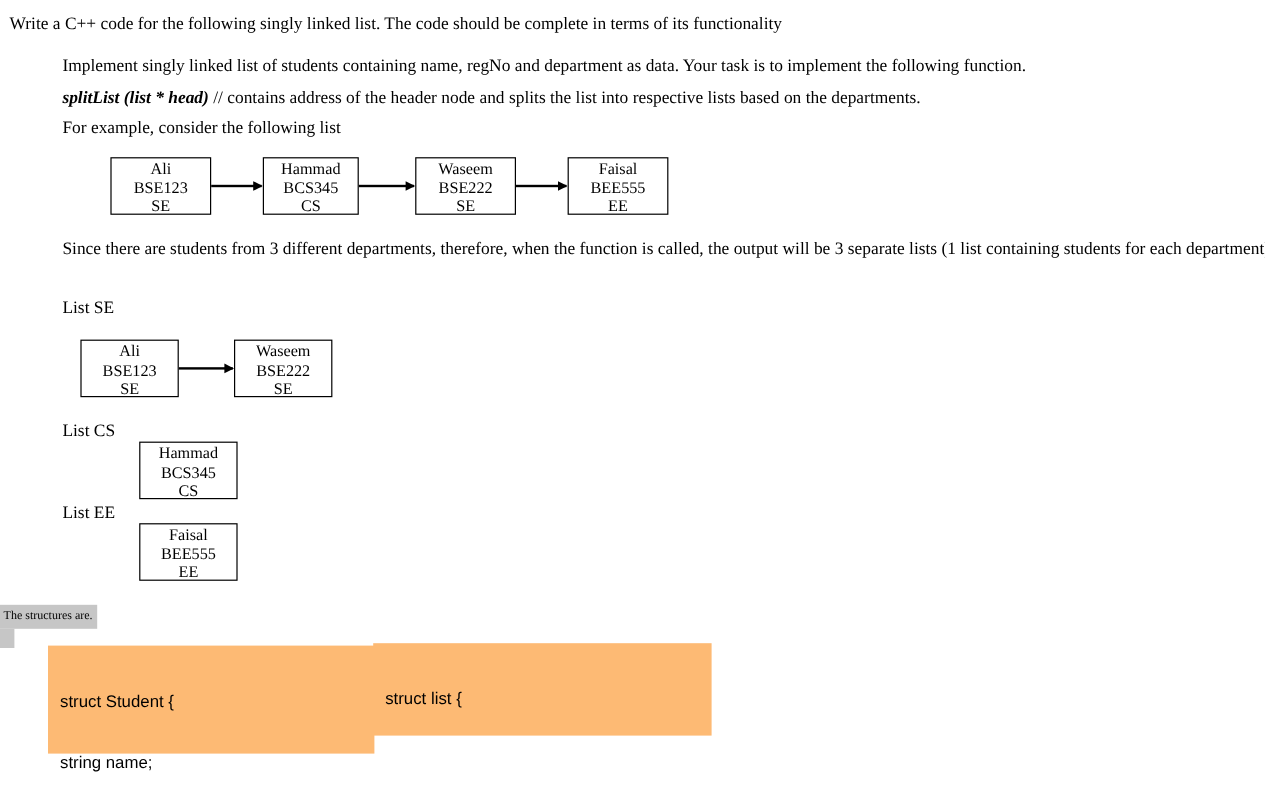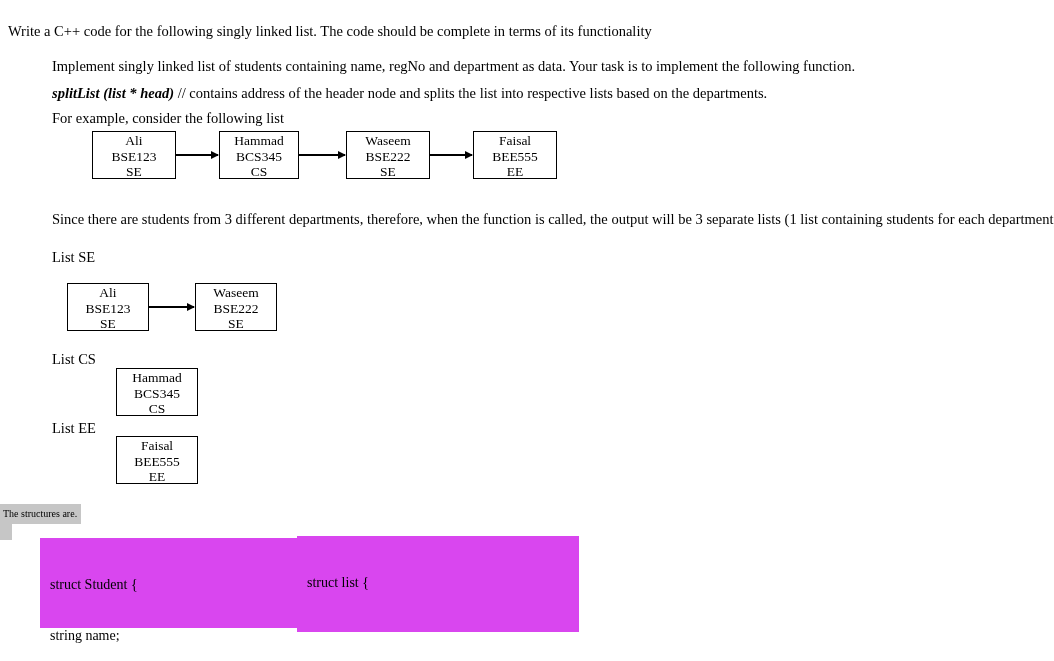--- a/index.html
+++ b/index.html
@@ -15,21 +15,20 @@
     color: #000000;
     overflow: hidden;
   }
   .abs { position: absolute; }
 
   
   .para {
     font-size: 14.5px;
     line-height: 20px;
     white-space: nowrap;
-    margin-top: 11px;
   }
 
   .bold-italic {
     font-weight: bold;
     font-style: italic;
   }
 
   
   .node {
     position: absolute;
@@ -78,27 +77,27 @@
     padding: 1px 4px 1px 3px;
   }
   .hl-stub {
     position: absolute;
     background: #c6c6c6;
   }
 
   
   .code-block {
     position: absolute;
-    background: #d946ef;
+    background: #fdba74;
     font-size: 14px;
     line-height: 17px;
     white-space: pre;
     padding: 4px 6px 4px 10px;
     box-sizing: border-box;
-    font-family: Liberation Serif, serif;
+    font-family: Liberation Sans, sans-serif;
   }
   .code-block div { white-space: pre; }
 </style>
 </head>
 <body>
 
 <div class="abs para" style="left:8px; top:10px;">Write a C++ code for the following singly linked list. The code should be complete in terms of its functionality</div>
 
 <div class="abs para" style="left:52px; top:45px;font-family:Liberation Serif, serif;">Implement singly linked list of students containing name, regNo and department as data. Your task is to implement the following function.</div>
 
@@ -174,19 +173,19 @@
 <div class="hl-stub" style="left:0px; top:524px; width:12px; height:16px;"></div>
 
 <div class="code-block" style="left:40px; top:538px; width:272px; height:90px;">
   <div>struct Student {</div>
   <div>string name;</div>
   
   
   
 </div>
 
-<div class="code-block" style="left:297px; top:536px; width:282px; height:96px;">
+<div class="code-block" style="left:311px; top:536px; width:282px; height:77px;">
   <div>struct list {</div>
   
   
   
   
 </div>
 
 </body></html>

